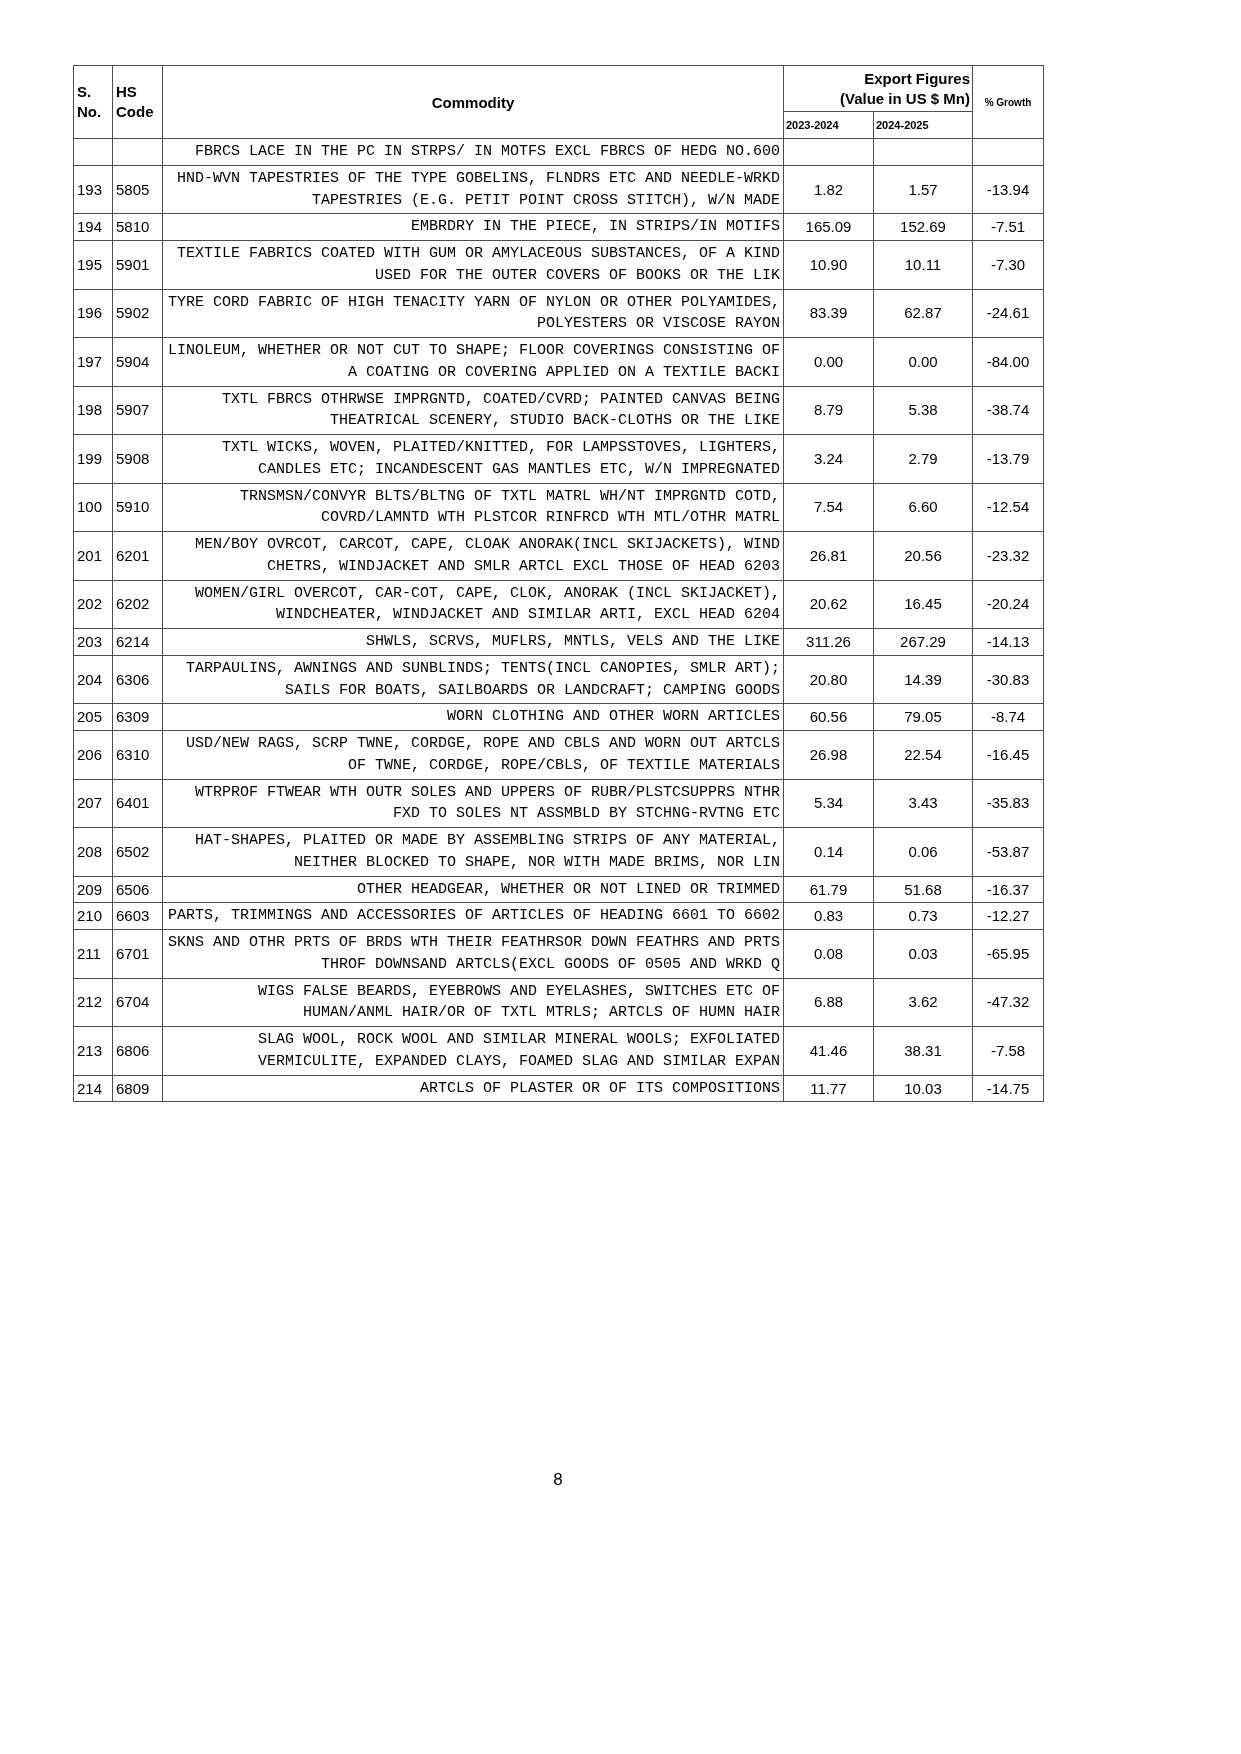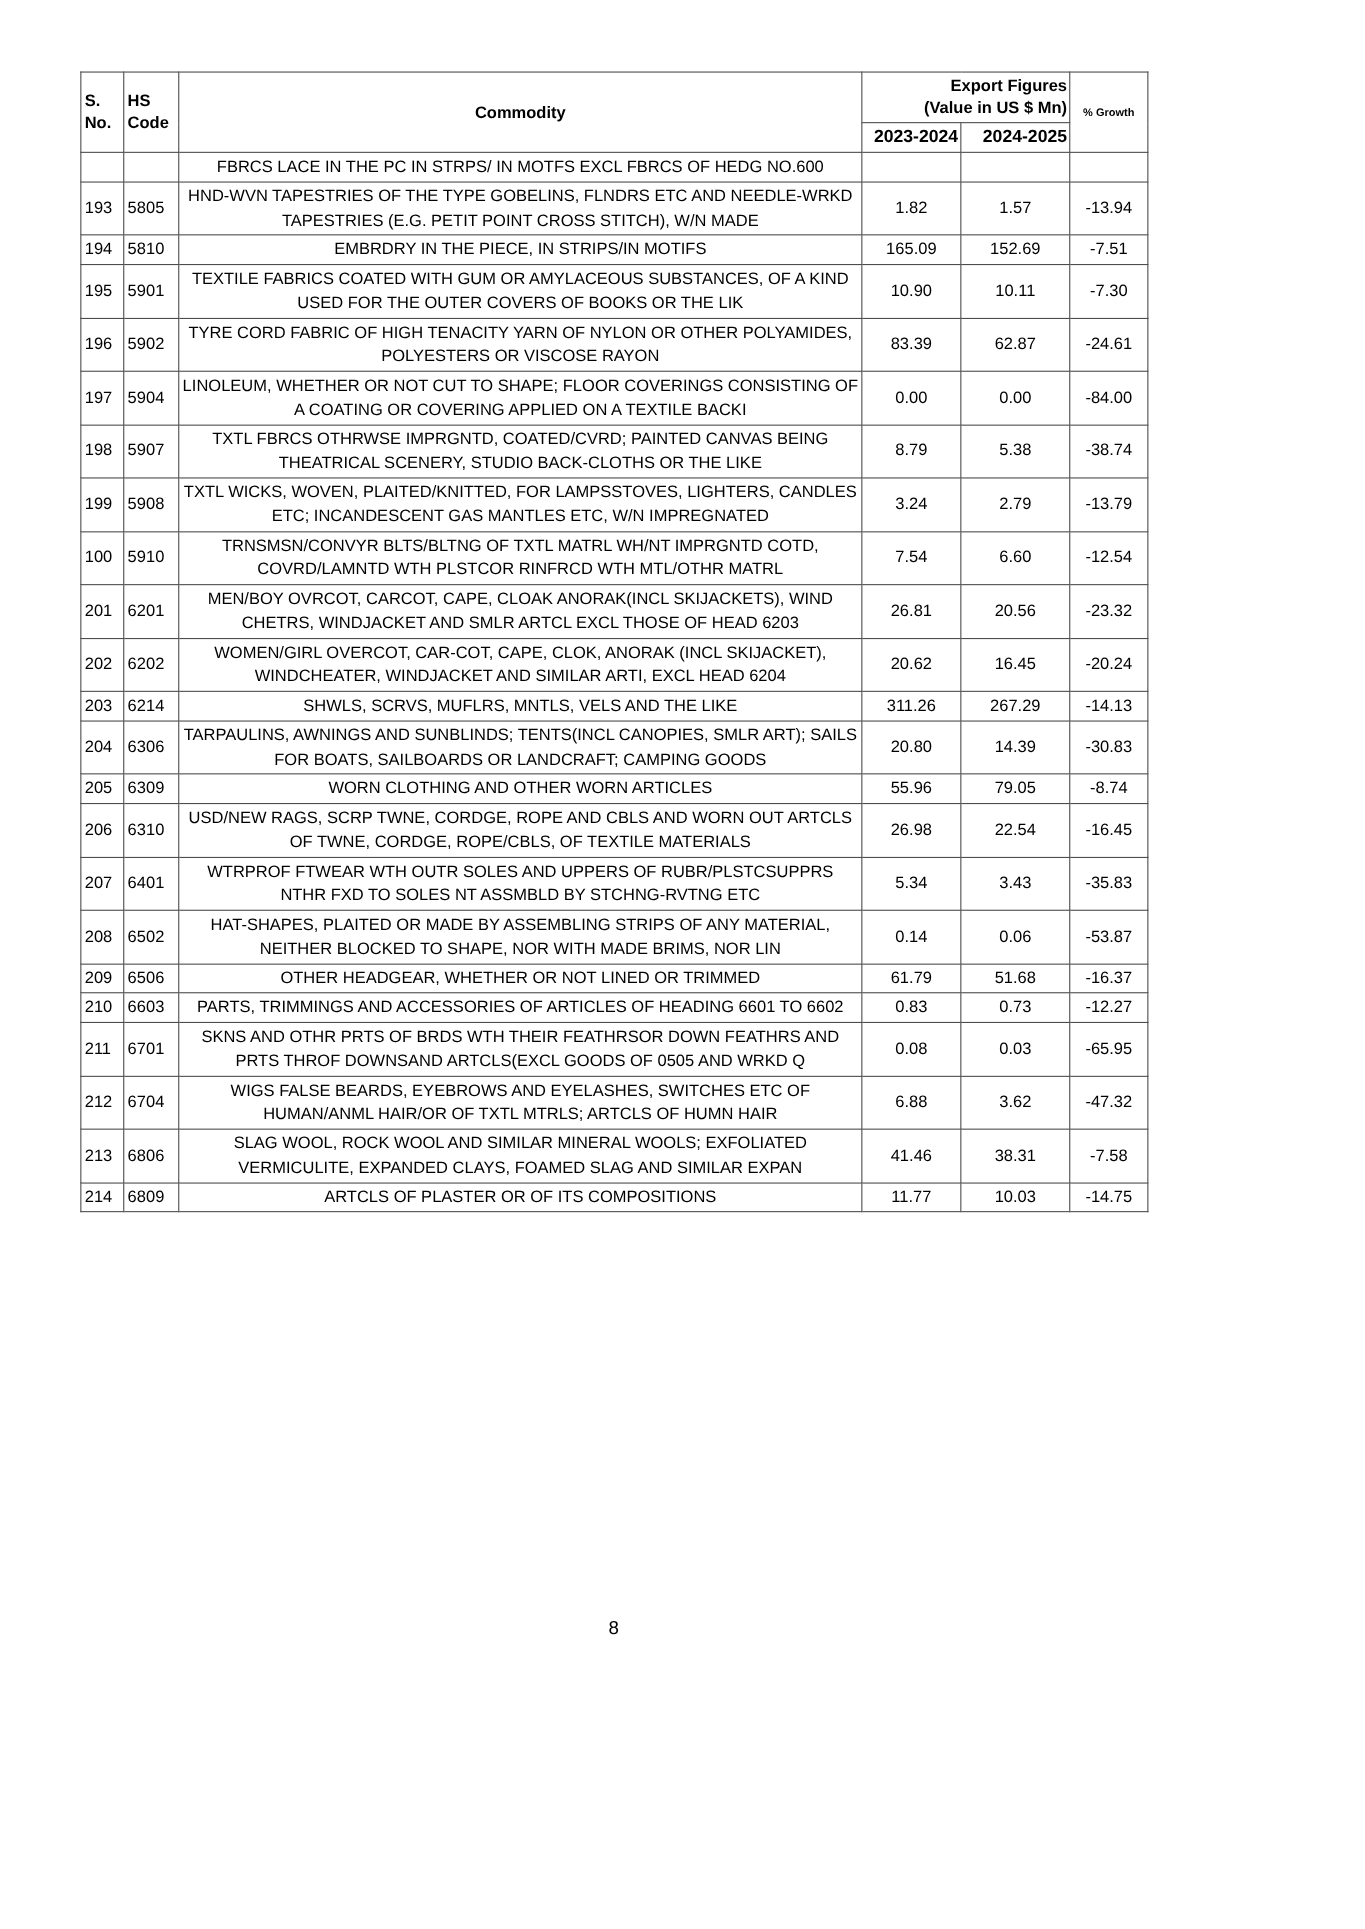--- a/index.html
+++ b/index.html
@@ -48,22 +48,22 @@
   }
   .th-export {
     font-size: 15px;
     text-align: right;
     vertical-align: middle;
     padding: 3px 2px;
     line-height: 1.3;
   }
   .th-export .line { display: block; }
   .th-year {
-    font-size: 16px;
-    text-align: right;
+    font-size: 11px;
+    text-align: left;
     vertical-align: middle;
     padding: 2px;
     height: 22px;
   }
   .th-growth {
     font-size: 10px;
     text-align: center;
     vertical-align: middle;
     padding: 1px;
   }
@@ -72,22 +72,23 @@
     font-size: 15px;
     line-height: 1.45;
     vertical-align: middle;
     padding: 2px 3px;
   }
   td.sno, td.hs {
     text-align: left;
     padding-right: 4px;
   }
   td.commodity {
-    text-align: center;
+    text-align: right;
     word-wrap: break-word;
+    font-family: Liberation Mono, monospace;
   }
   td.num {
     text-align: center;
   }
   .page-number {
     position: absolute;
     left: 73px;
     top: 1470px;
     width: 970px;
     text-align: center;
@@ -240,21 +241,21 @@
     <td class="commodity">TARPAULINS, AWNINGS AND SUNBLINDS; TENTS(INCL CANOPIES, SMLR ART); SAILS FOR BOATS, SAILBOARDS OR LANDCRAFT; CAMPING GOODS</td>
     <td class="num">20.80</td>
     <td class="num">14.39</td>
     <td class="num">-30.83</td>
   </tr>
 
   <tr>
     <td class="sno">205</td>
     <td class="hs">6309</td>
     <td class="commodity">WORN CLOTHING AND OTHER WORN ARTICLES</td>
-    <td class="num">55.96</td>
+    <td class="num">60.56</td>
     <td class="num">79.05</td>
     <td class="num">-8.74</td>
   </tr>
 
   <tr>
     <td class="sno">206</td>
     <td class="hs">6310</td>
     <td class="commodity">USD/NEW RAGS, SCRP TWNE, CORDGE, ROPE AND CBLS AND WORN OUT ARTCLS OF TWNE, CORDGE, ROPE/CBLS, OF TEXTILE MATERIALS</td>
     <td class="num">26.98</td>
     <td class="num">22.54</td>

